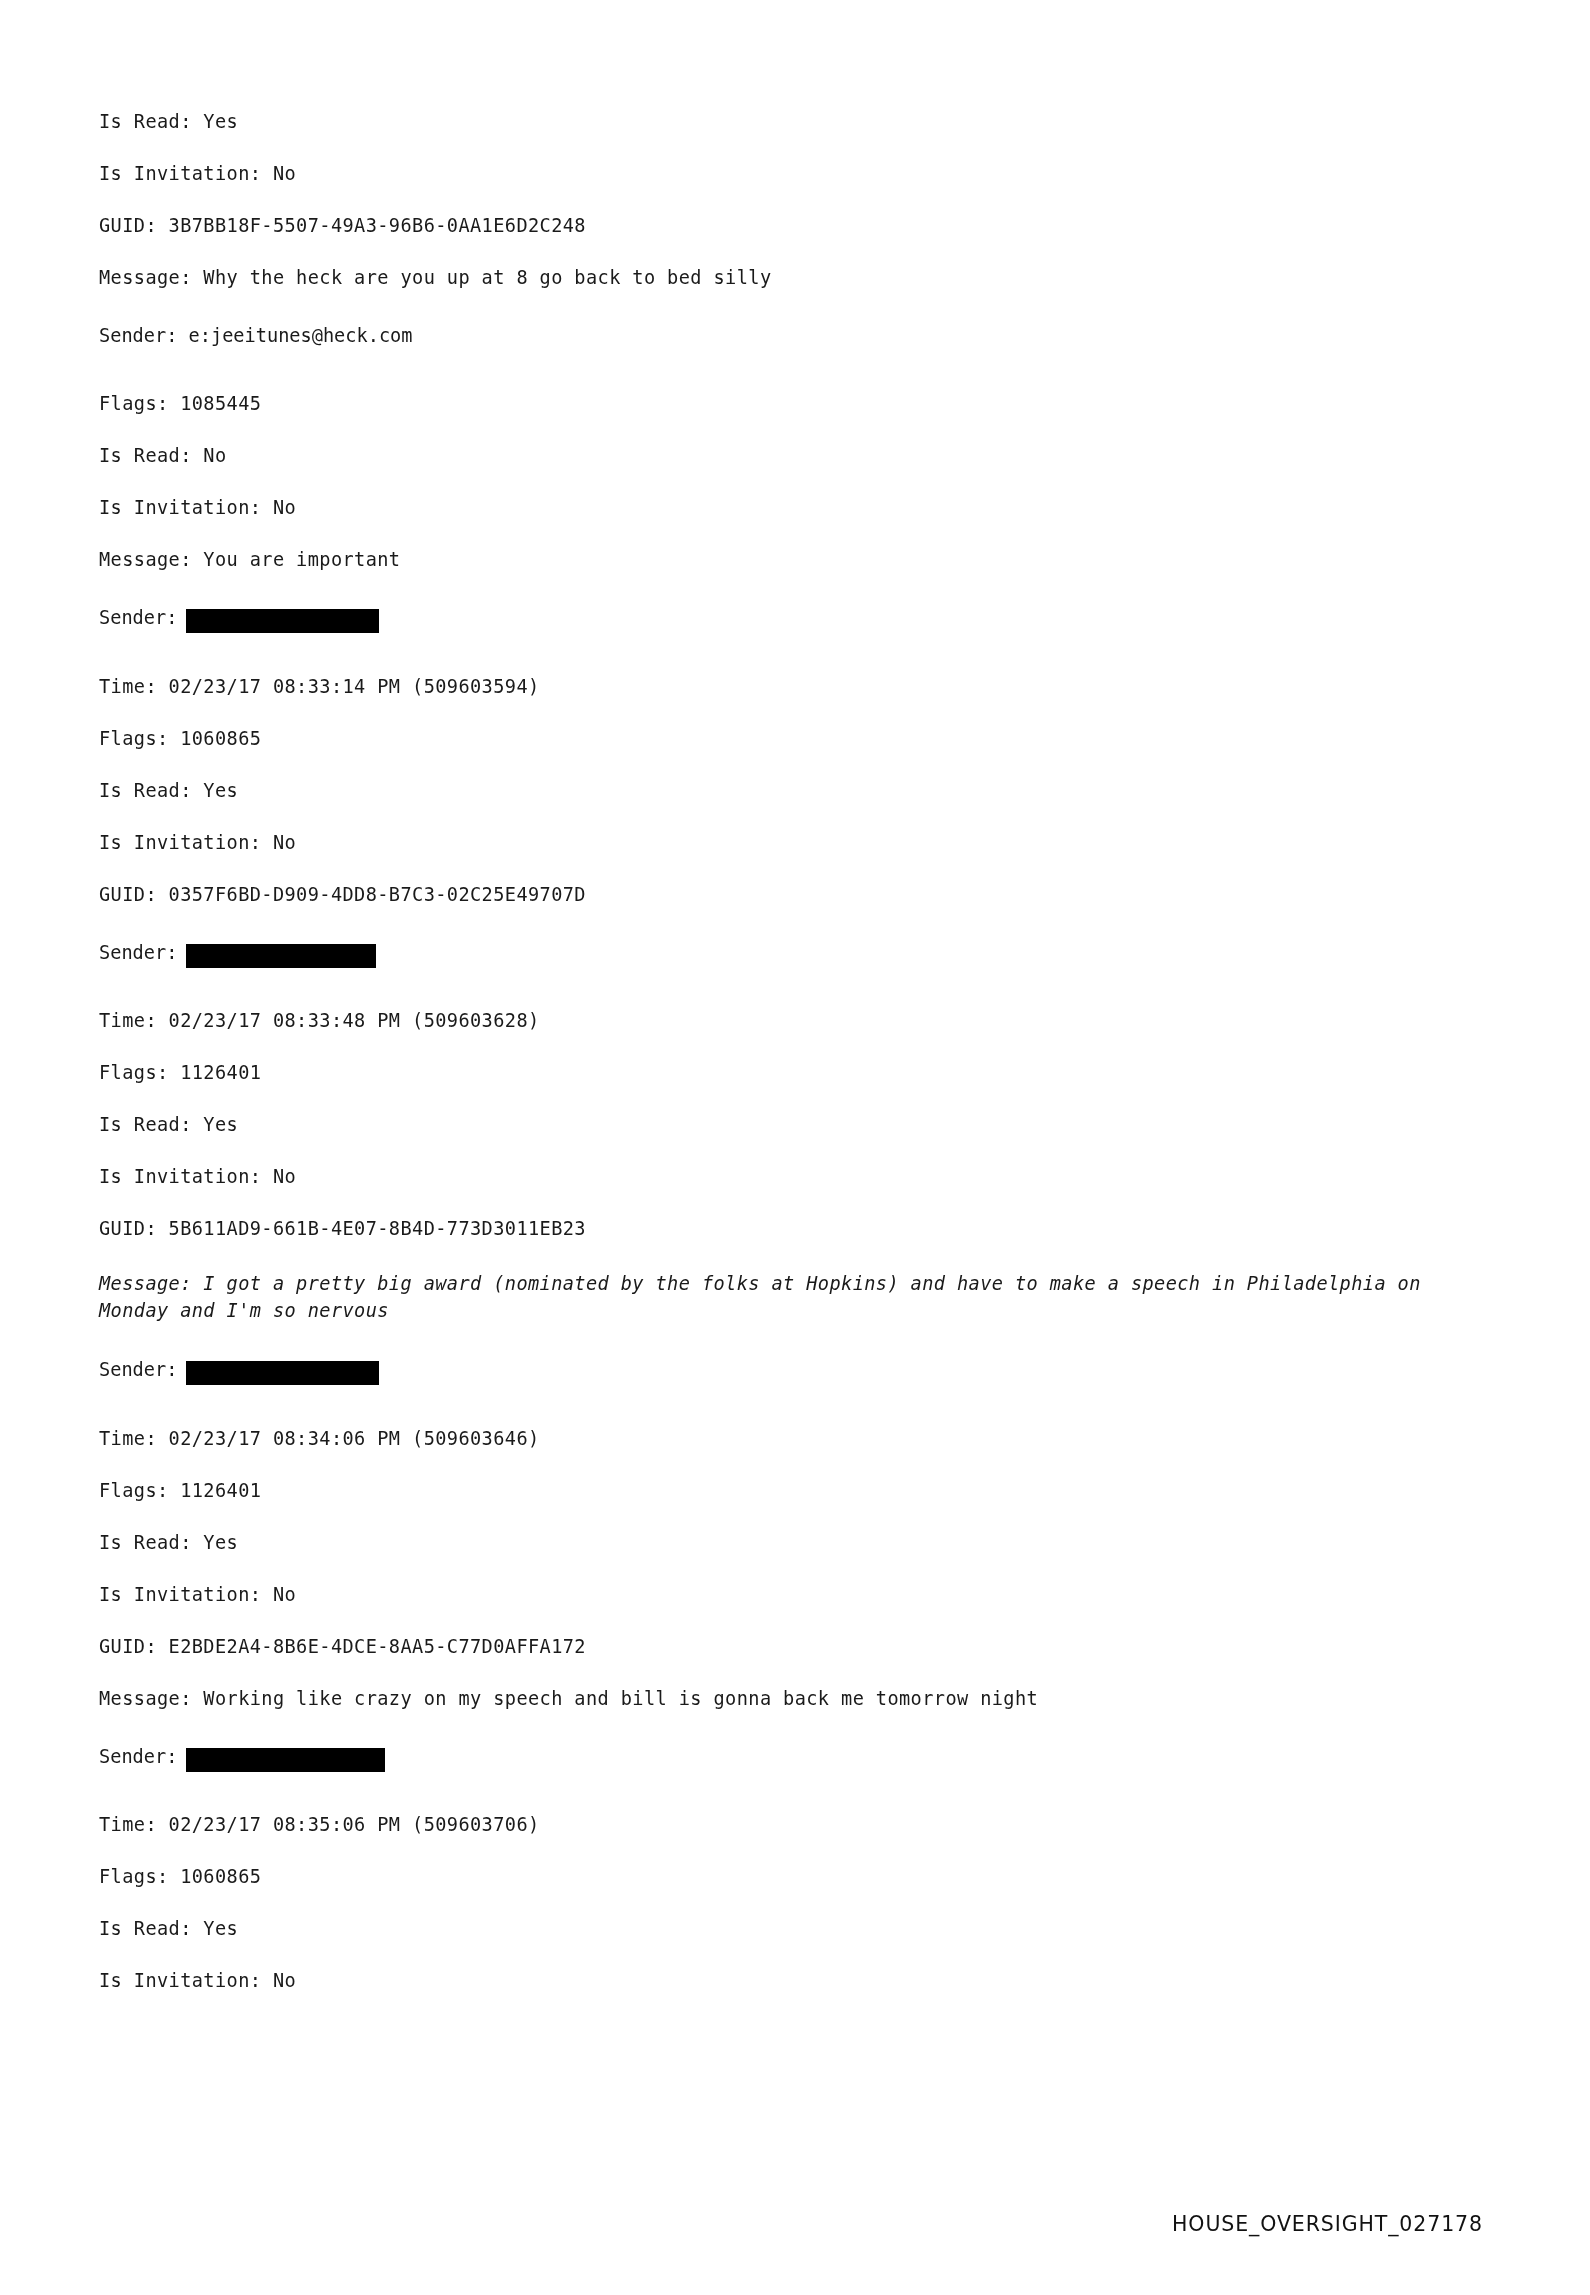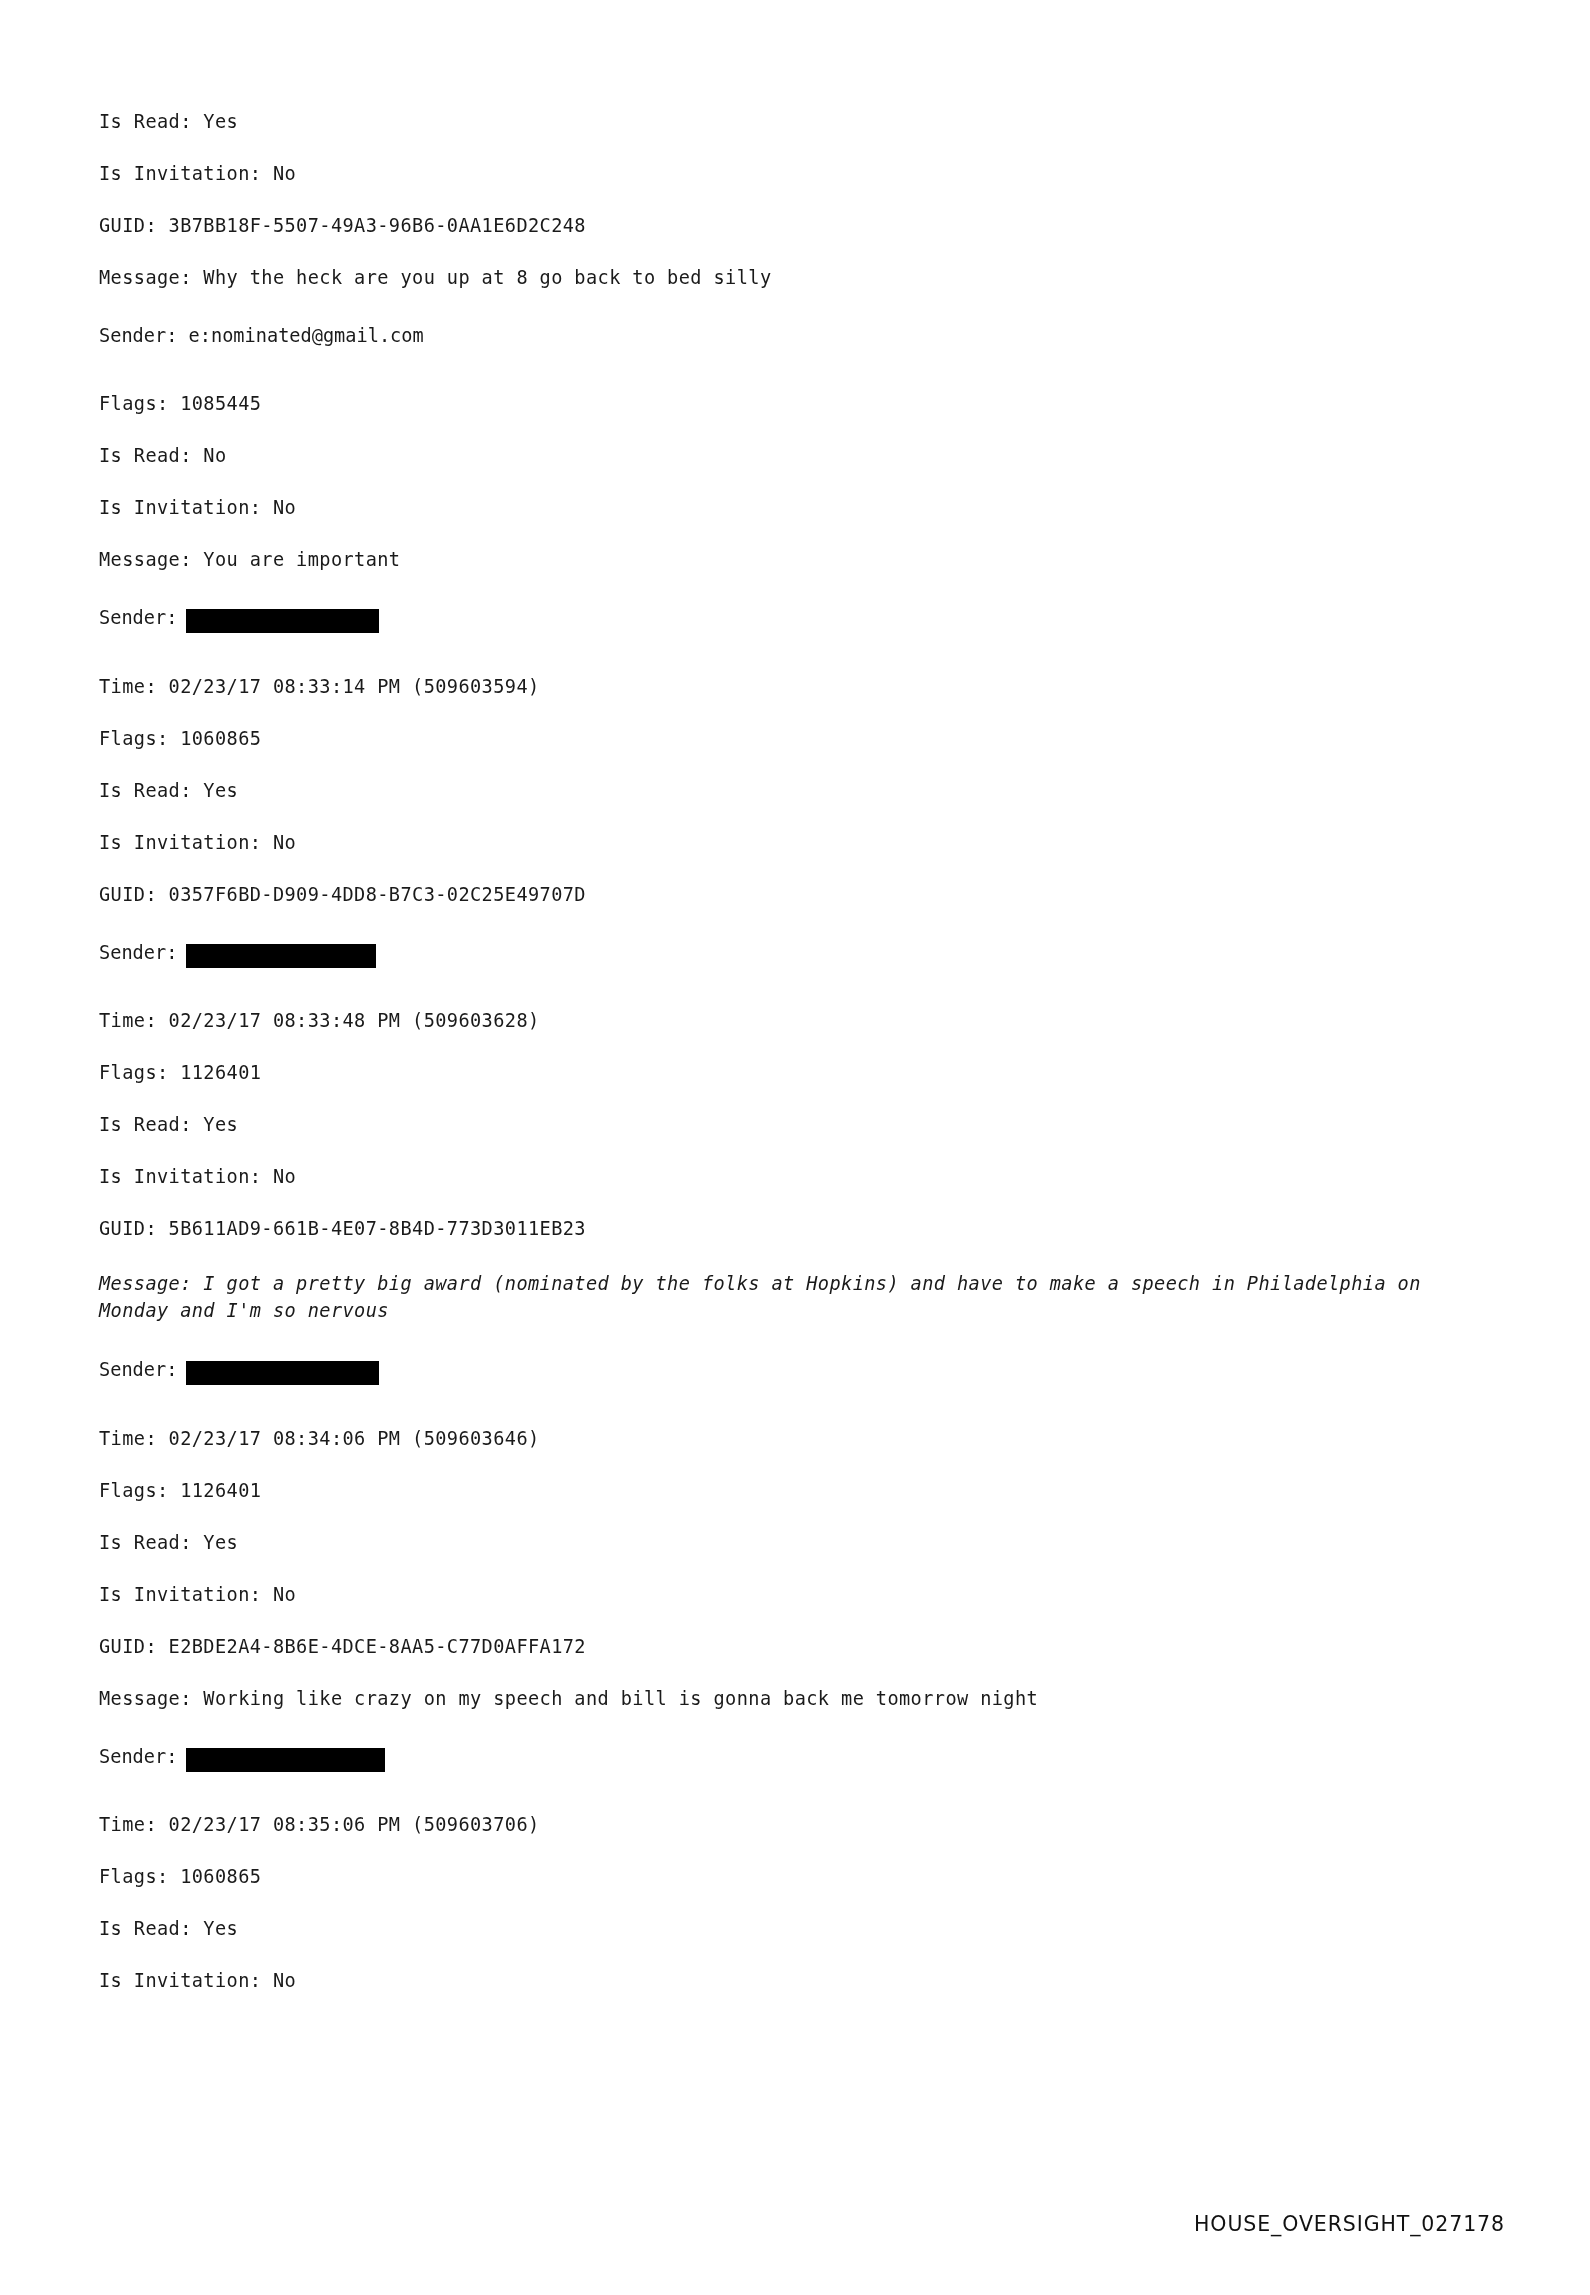--- a/index.html
+++ b/index.html
@@ -54,21 +54,21 @@
   }
   .redaction {
     display: inline-block;
     background: #000000;
     height: 24px;
     vertical-align: middle;
     margin-left: 9px;
   }
   .footer {
     position: absolute;
-    right: 86px;
+    right: 108px;
     bottom: 59px;
     font-family: "DejaVu Sans", sans-serif;
     font-size: 20.5px;
     letter-spacing: 0.9px;
     color: #111111;
   }
 </style>
 </head>
 <body>
 
@@ -80,21 +80,21 @@
       <div class="line">Is Read: Yes</div>
       <div class="line">Is Invitation: No</div>
       <div class="line">GUID: 3B7BB18F-5507-49A3-96B6-0AA1E6D2C248</div>
       <div class="line">Message: Why the heck are you up at 8 go back to bed silly</div>
     </div>
 
     <div class="block">
       <div class="sender-line">
         <span>Sender:</span>
         <span style="white-space:pre">&nbsp;</span>
-        <span>e:nominated@gmail.com</span>
+        <span>e:jeeitunes@heck.com</span>
       </div>
       <div class="line">Flags: 1085445</div>
       <div class="line">Is Read: No</div>
       <div class="line">Is Invitation: No</div>
       <div class="line">Message: You are important</div>
     </div>
 
     <div class="block">
       <div class="sender-line">
         <span>Sender:</span>

